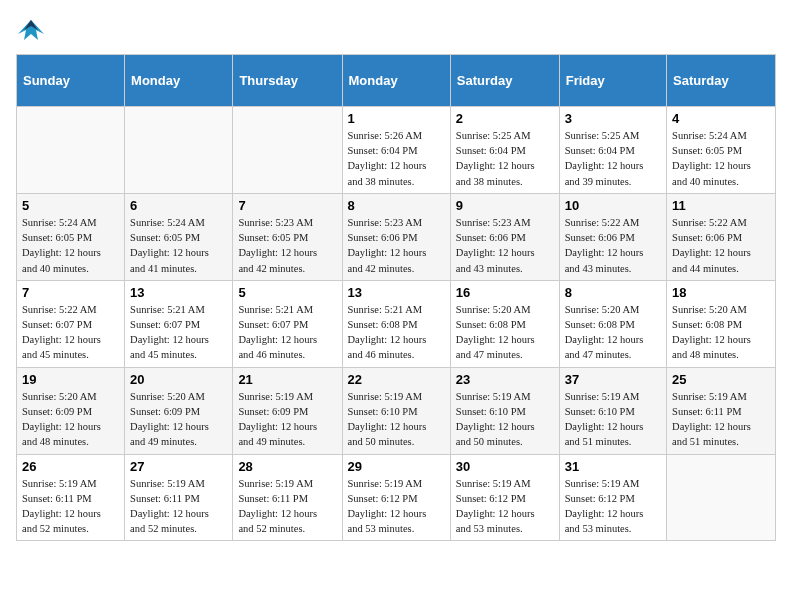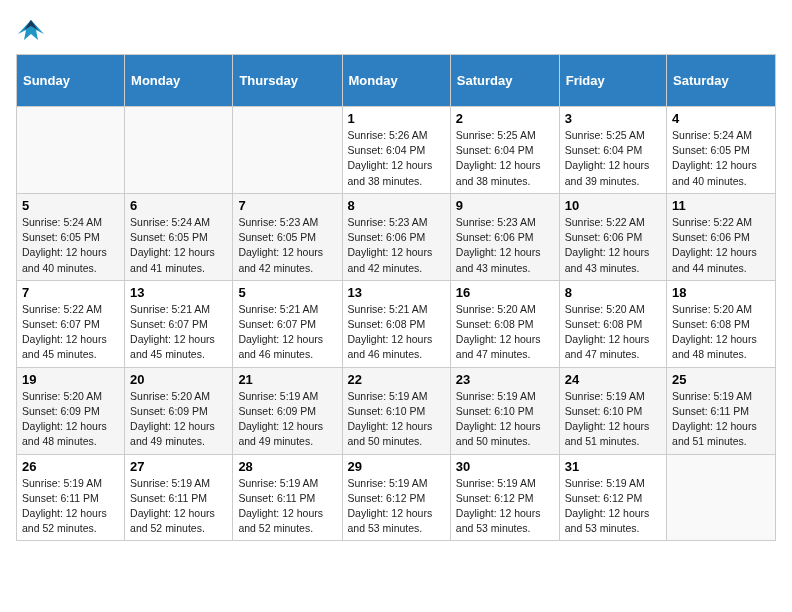--- a/index.html
+++ b/index.html
@@ -76,20 +76,21 @@
       font-size: 13px;
       font-weight: bold;
       color: #000;
       display: block;
       margin-bottom: 2px;
     }
     .day-info {
       font-size: 10.5px;
       color: #222;
       line-height: 1.45;
+      font-family: Liberation Serif, serif;
     }
     .empty-cell {
       background: #f9f9f9;
     }
   </style>
 </head>
 <body>
 
 <div class="header">
   <div class="logo">
@@ -282,21 +283,21 @@
 and 50 minutes.</div>
         </td>
         <td>
           <span class="day-number">23</span>
           <div class="day-info" style="white-space: pre-line;">Sunrise: 5:19 AM
 Sunset: 6:10 PM
 Daylight: 12 hours
 and 50 minutes.</div>
         </td>
         <td>
-          <span class="day-number">24</span>
+          <span class="day-number">37</span>
           <div class="day-info" style="white-space: pre-line;">Sunrise: 5:19 AM
 Sunset: 6:10 PM
 Daylight: 12 hours
 and 51 minutes.</div>
         </td>
         <td>
           <span class="day-number">25</span>
           <div class="day-info" style="white-space: pre-line;">Sunrise: 5:19 AM
 Sunset: 6:11 PM
 Daylight: 12 hours

